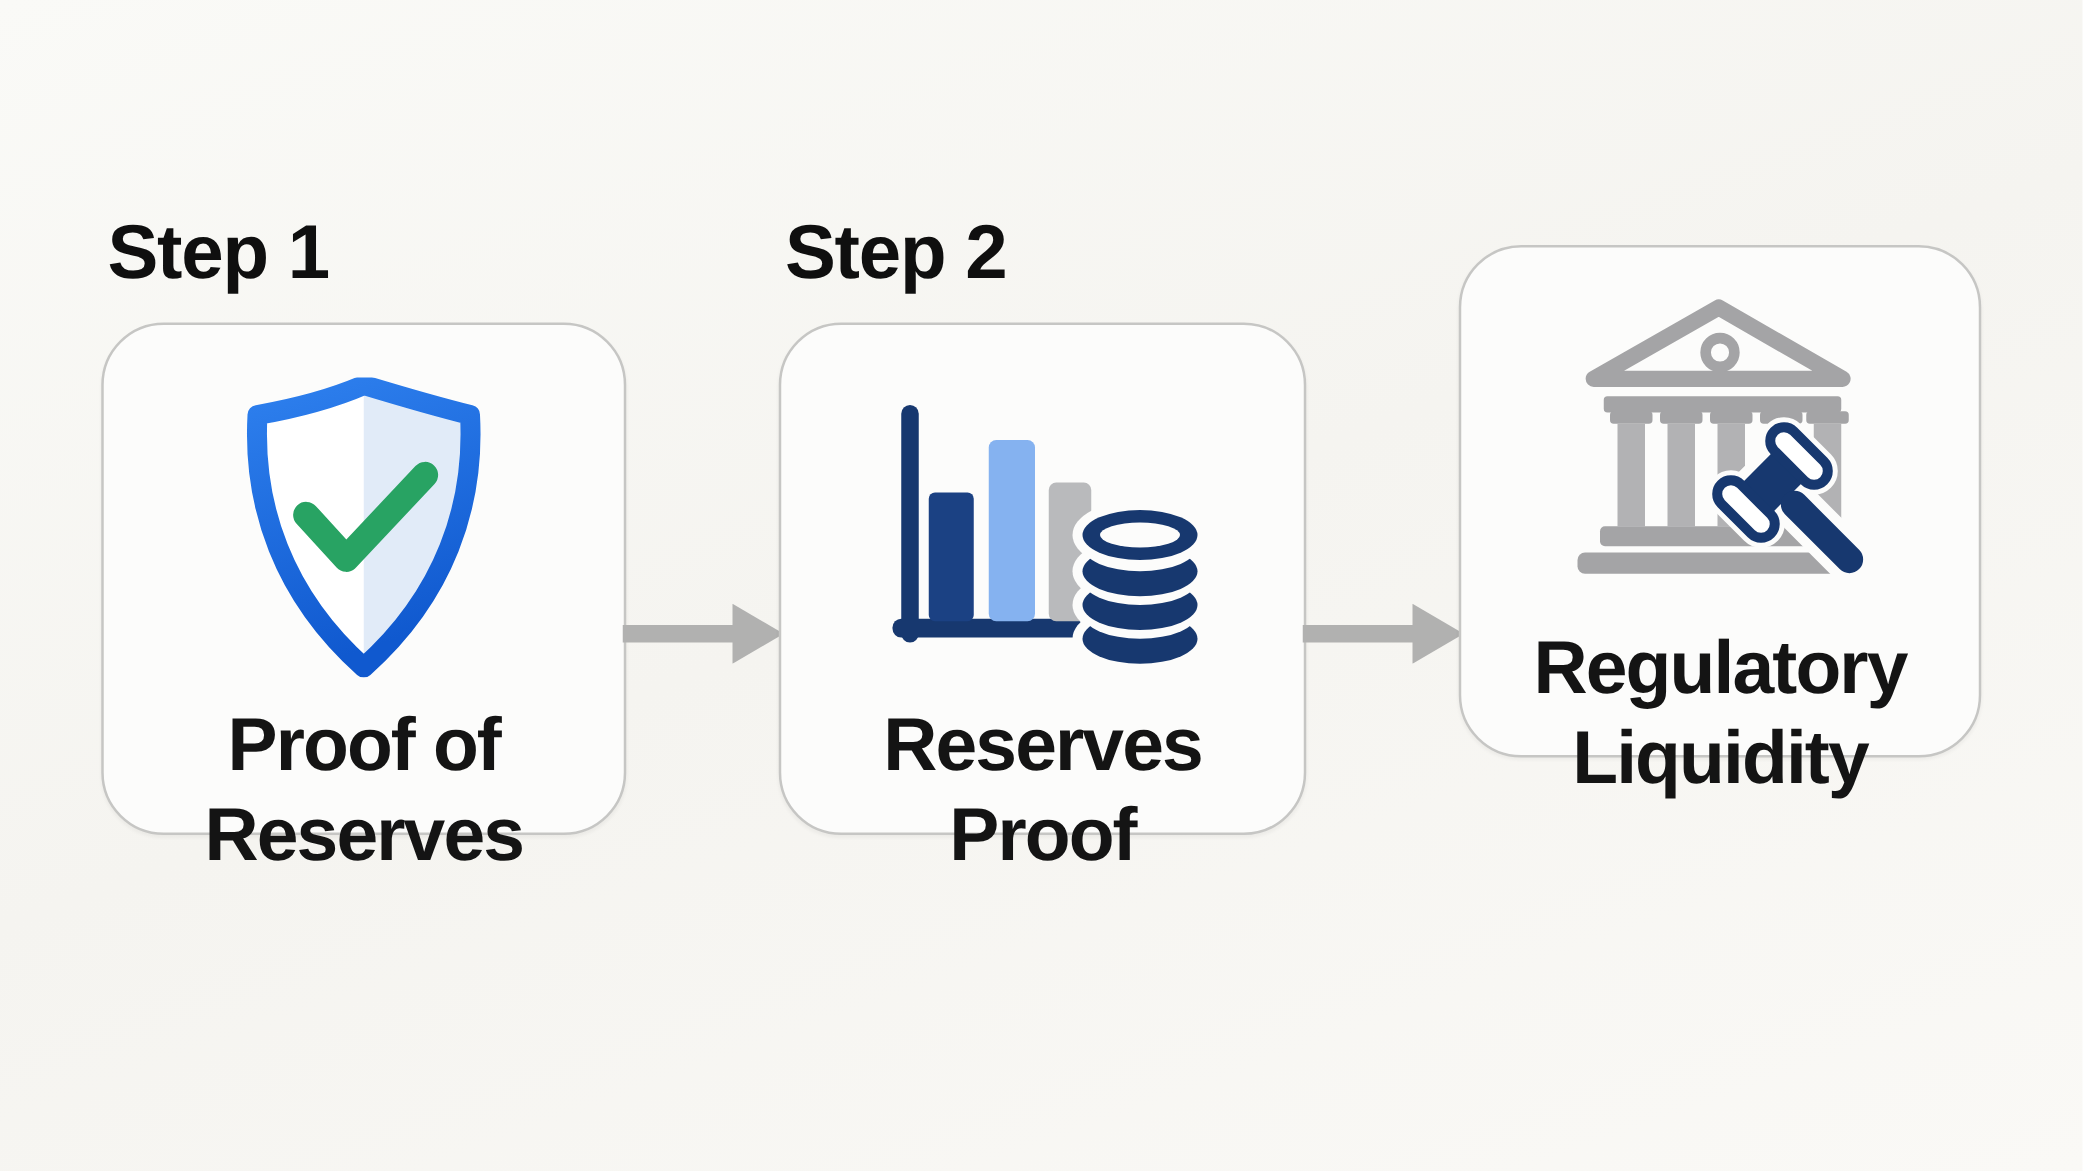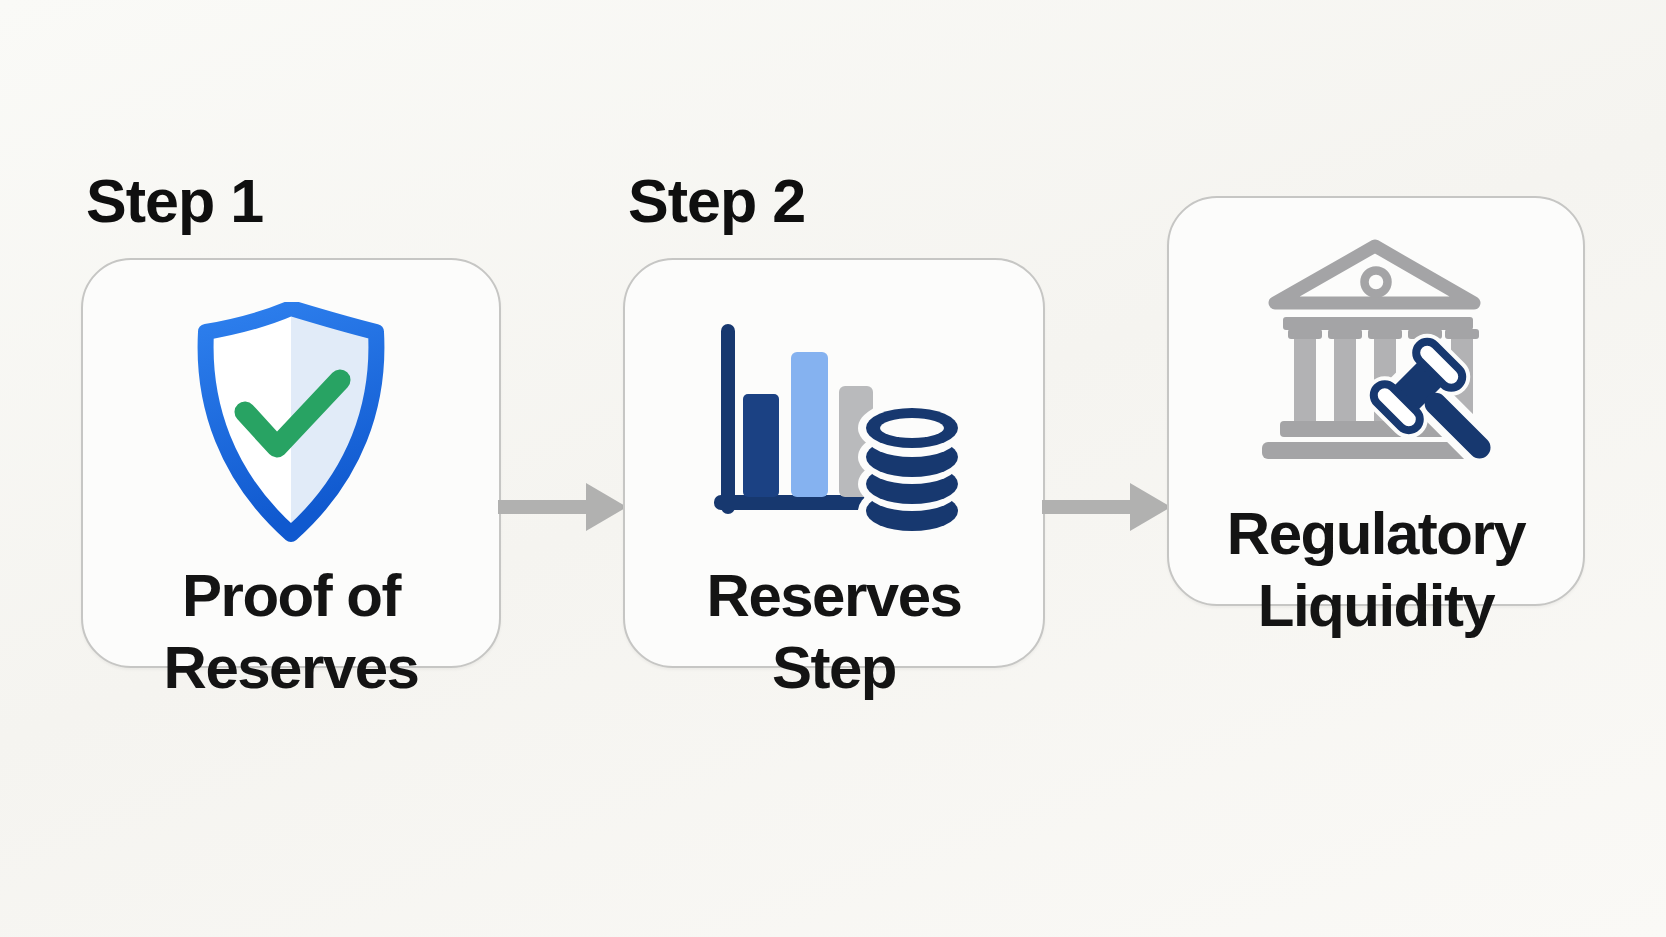--- a/index.html
+++ b/index.html
@@ -99,21 +99,21 @@
           <ellipse cx="216" cy="179" rx="46" ry="20" fill="#17386f"></ellipse>
           <ellipse cx="216" cy="159" rx="46" ry="20" fill="#fcfcfb"></ellipse>
           <ellipse cx="216" cy="152" rx="46" ry="20" fill="#17386f"></ellipse>
           <ellipse cx="216" cy="132" rx="46" ry="20" fill="#fcfcfb"></ellipse>
           <ellipse cx="216" cy="123" rx="46" ry="20" fill="#17386f"></ellipse>
           <ellipse cx="216" cy="123" rx="32" ry="10" fill="#fcfcfb"></ellipse>
         </g>
       </svg>
       <div class="card-title">
         <span class="line">Reserves</span>
-        <span class="line">Step</span>
+        <span class="line">Proof</span>
       </div>
     </div>
   </section>
 
   <svg class="arrow arrow-2" width="129" height="48" viewBox="0 0 129 48">
     <rect x="0" y="17" width="92" height="14" fill="#b1b1b0"></rect>
     <polygon points="88,0 129,24 88,48" fill="#b1b1b0"></polygon>
   </svg>
 
   <section class="step" style="left:1167px">

